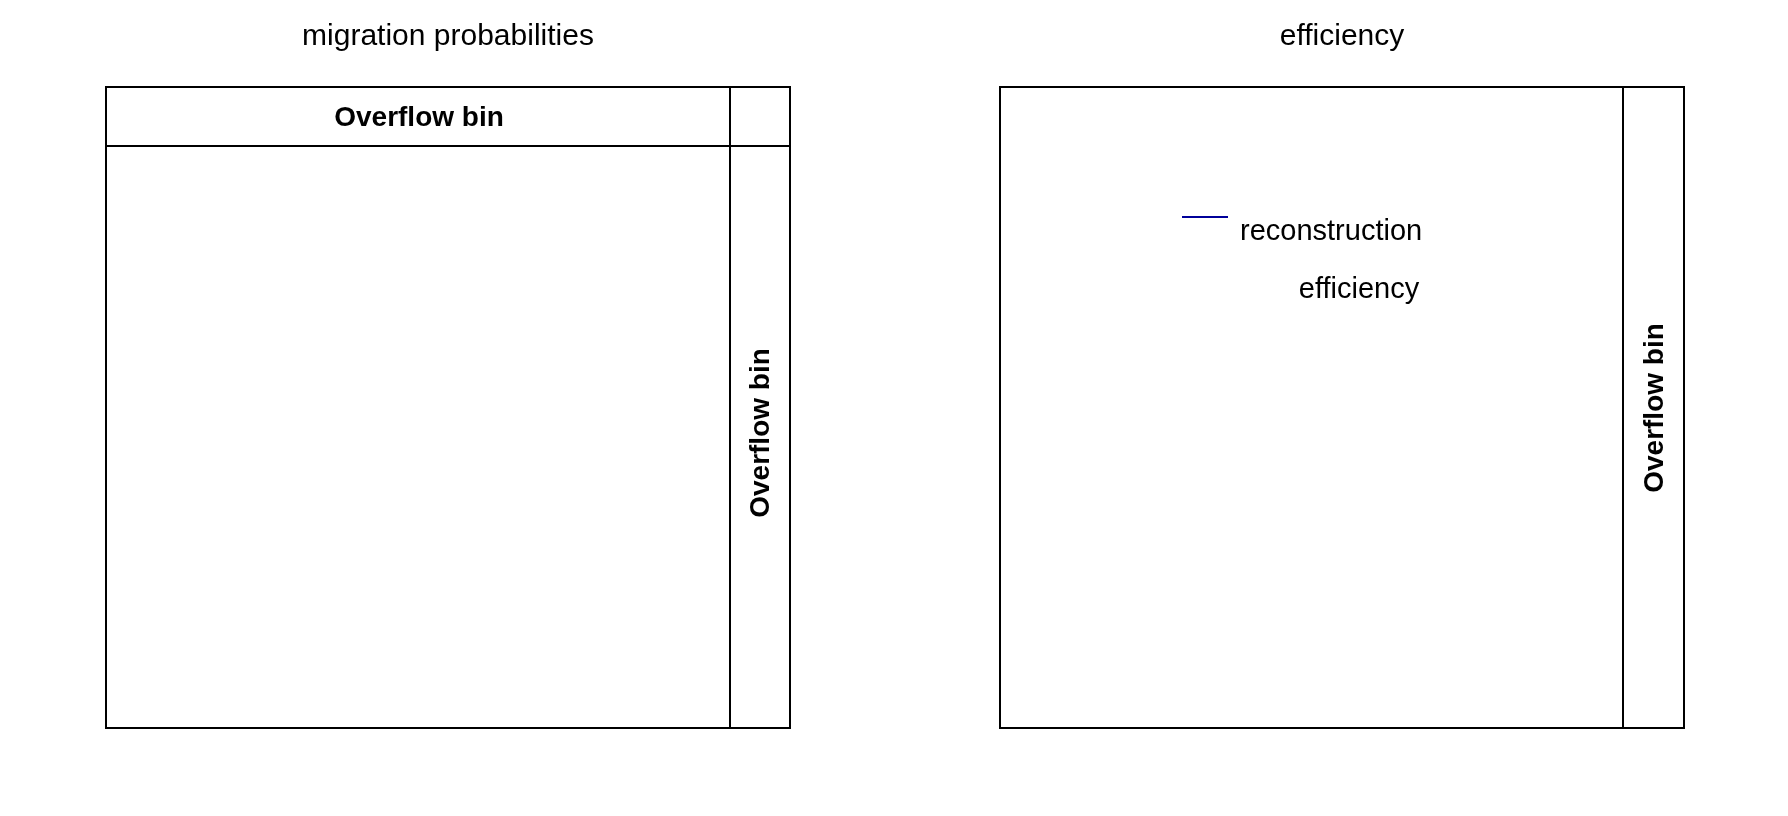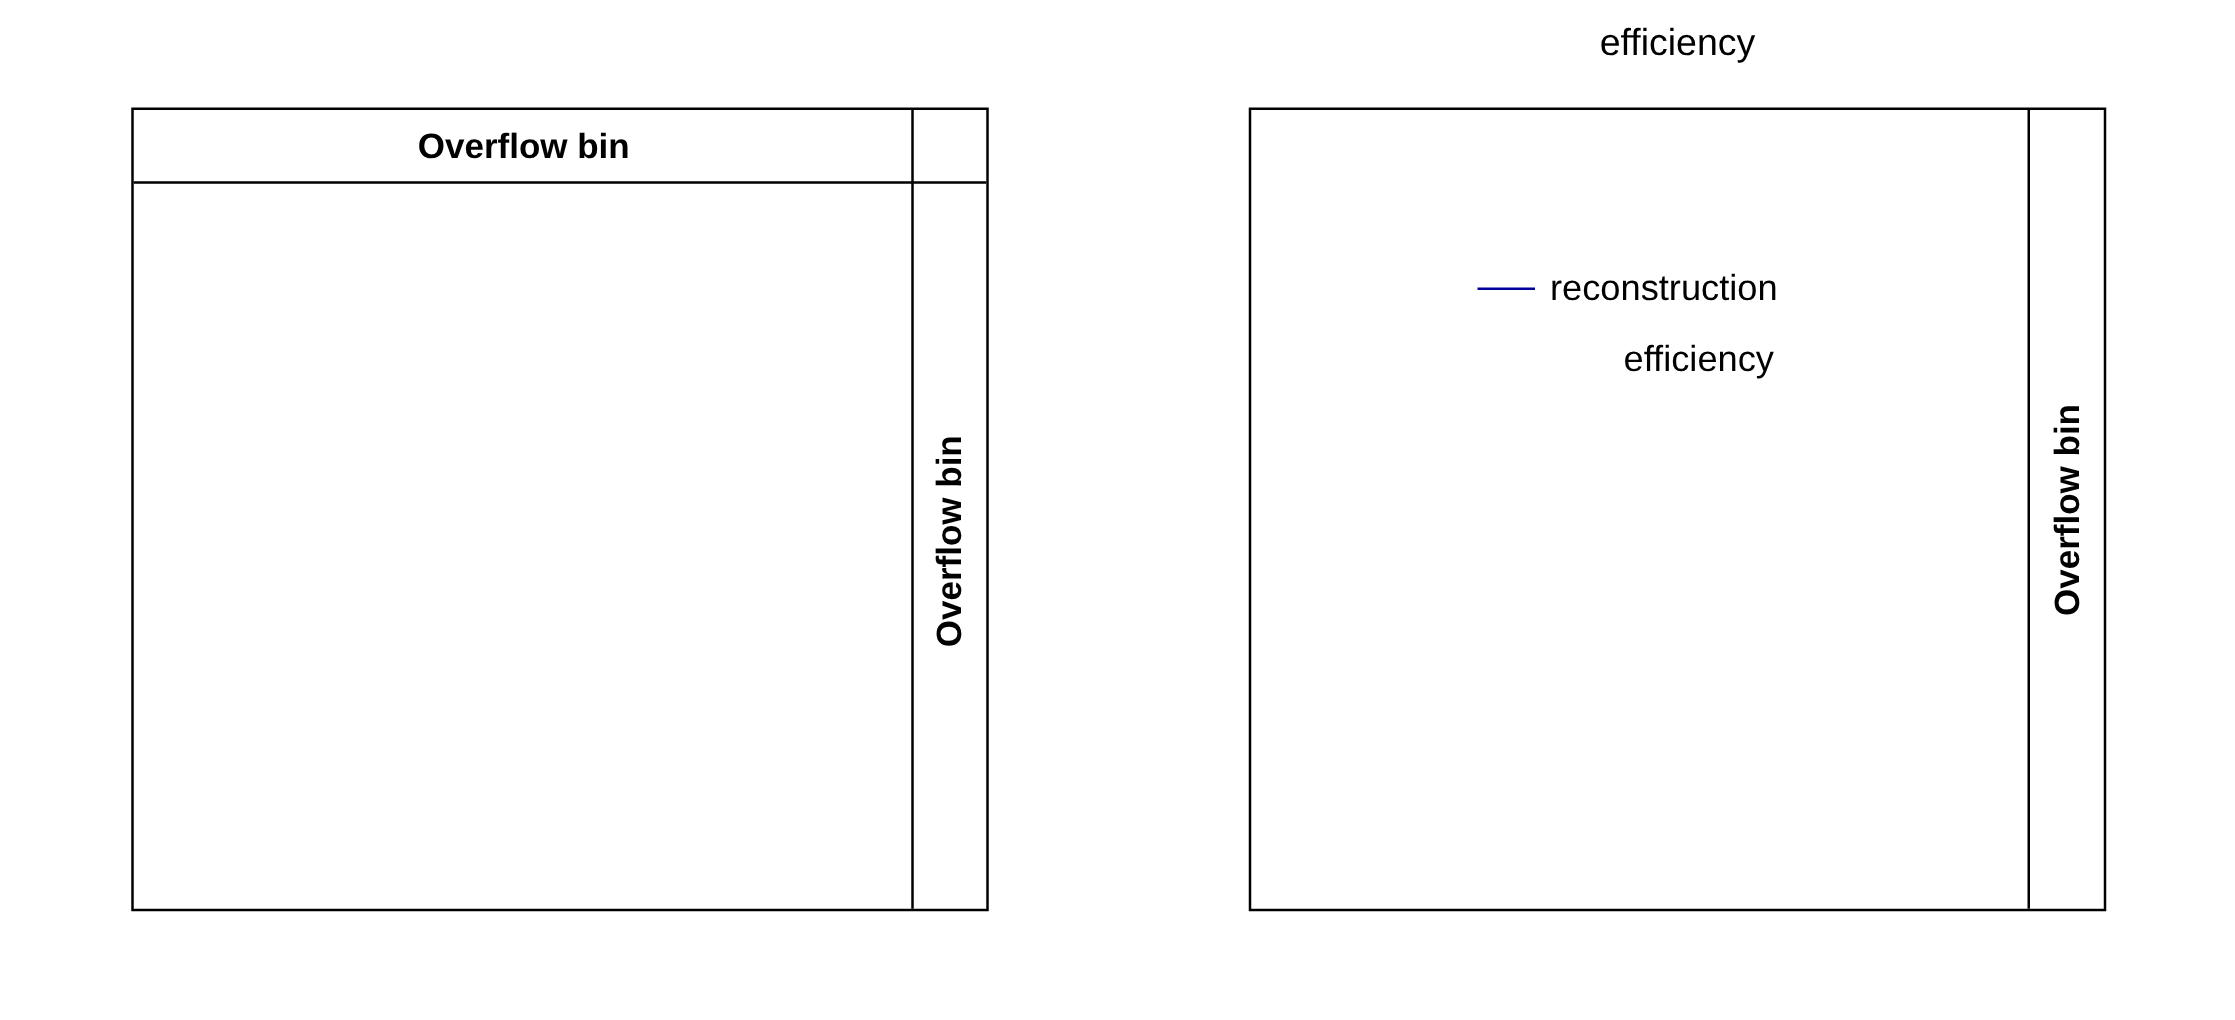--- a/index.html
+++ b/index.html
@@ -133,21 +133,21 @@
 
   
   .legend {
     position: absolute;
     left: 181px;
     top: 128px;
     width: 380px;
   }
   .legend-row {
     display: flex;
-    align-items: center;
+    align-items: flex-start;
     height: 30px;
   }
   .legend-swatch {
     width: 46px;
     height: 2px;
     background: #00009a;
     flex: 0 0 auto;
     margin-right: 12px;
   }
   .legend-text {
@@ -165,20 +165,21 @@
     margin-left: 58px;
     margin-top: 28px;
     line-height: 1;
   }
 </style>
 </head>
 <body>
 
 <div class="figure">
 
+  <div class="panel-title" id="title-left">migration probabilities</div>
 
   <div class="panel" id="panel-left">
 
     <div class="main-area">
 
       <div class="header-band">
         <span class="header-label">Overflow bin</span>
       </div>
 
     </div>

